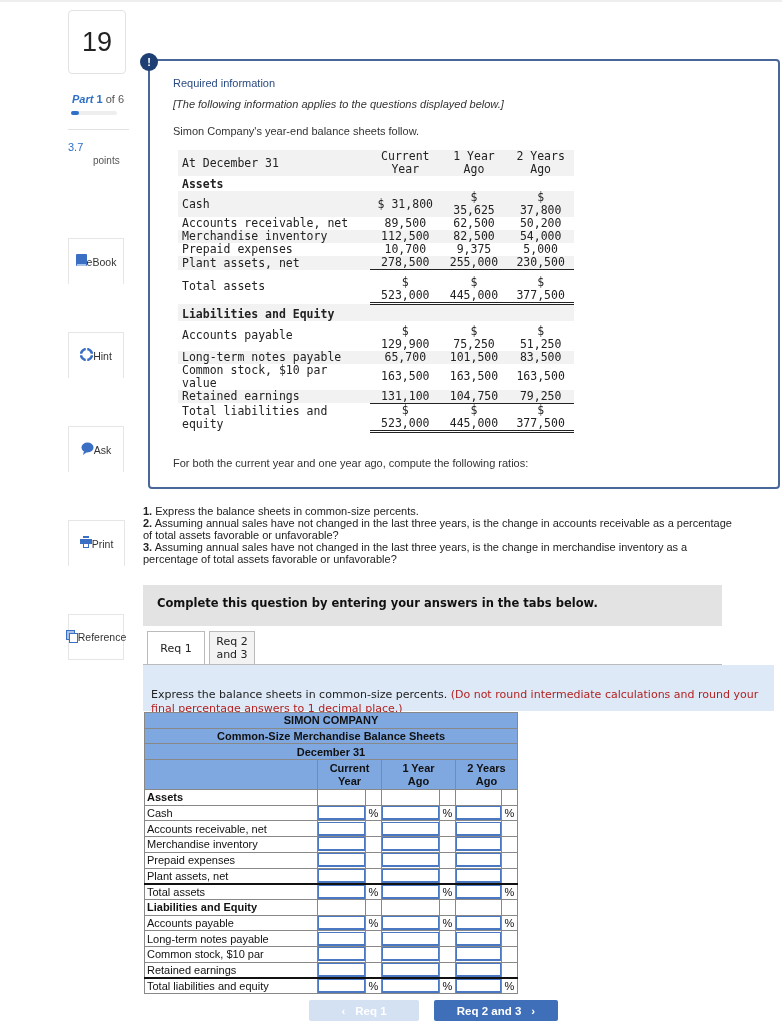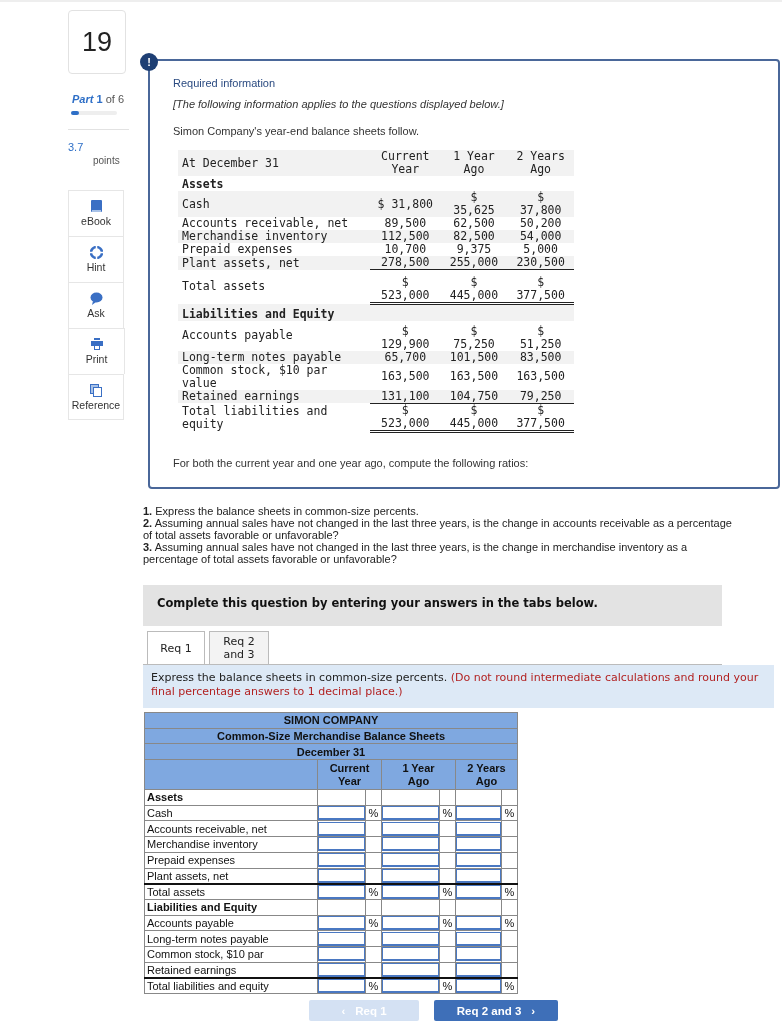--- a/index.html
+++ b/index.html
@@ -10,21 +10,21 @@
   .qnum { position: absolute; left: 68px; top: 10px; width: 58px; height: 64px; border: 1px solid #e2e2e2; border-radius: 4px; font-size: 27px; display: flex; align-items: center; justify-content: center; color: #222; }
   .part { position: absolute; left: 72px; top: 93px; font-size: 11px; color: #555; }
   .part b { color: #2e6fc7; font-weight: bold; }
   .part .blue { color: #2e6fc7; font-style: italic; }
   .progress { position: absolute; left: 71px; top: 111px; width: 46px; height: 4px; background: #eee; border-radius: 2px; }
   .progress div { width: 8px; height: 4px; background: #2e6fc7; border-radius: 2px; }
   .divider { position: absolute; left: 68px; top: 129px; width: 61px; height: 1px; background: #e2e2e2; }
   .pts-val { position: absolute; left: 68px; top: 141px; font-size: 11px; color: #2e6fc7; }
   .pts-lbl { position: absolute; left: 68px; top: 155px; font-size: 10px; color: #555; margin-left: 25px; }
   .tools { position: absolute; left: 68px; top: 190px; width: 56px; }
-  .tool { height: 46px; border: 1px solid #e6e6e6; border-bottom: none; display: flex; flex-direction: column; align-items: center; justify-content: center; font-size: 10.5px; color: #333; cursor: pointer; }
+  .tool { height: 46px; border: 1px solid #e6e6e6; border-bottom: none; display: flex; flex-direction: row; align-items: center; justify-content: center; font-size: 10.5px; color: #333; cursor: pointer; margin-top: 48px; }
   .tool:last-child { border-bottom: 1px solid #e6e6e6; }
   .tool .ic { color: #3a6fc4; font-size: 12px; height: 15px; line-height: 15px; }
   .tool.print { width: 57px; }
 
   
   .alert-dot { position: absolute; left: 140px; top: 53px; width: 18px; height: 18px; border-radius: 50%; background: #1e3f74; color: #fff; font-size: 11px; font-weight: bold; text-align: center; line-height: 18px; }
   .infobox { position: absolute; left: 148px; top: 59px; width: 632px; height: 430px; border: 2px solid #4a6799; border-left-width: 2px; border-radius: 0 4px 4px 4px; }
   .req-title { position: absolute; left: 173px; top: 77px; font-size: 11px; font-weight: normal; color: #2a4a80; }
   .req-sub { position: absolute; left: 173px; top: 98px; font-size: 11px; font-style: italic; color: #333; }
   .req-intro { position: absolute; left: 173px; top: 125px; font-size: 11px; color: #333; }
@@ -40,23 +40,23 @@
   .compute { position: absolute; left: 173px; top: 457px; font-size: 11px; color: #333; }
 
   .questions { position: absolute; left: 143px; top: 505px; width: 600px; font-size: 11px; line-height: 12px; color: #222; }
   .questions b { font-weight: bold; }
 
   .complete { position: absolute; left: 143px; top: 585px; width: 579px; height: 41px; background: #e3e3e3; font-family: "DejaVu Sans", sans-serif; font-size: 11.5px; font-weight: bold; padding: 11px 14px; color: #111; }
 
   .tabs { position: absolute; left: 143px; top: 631px; height: 34px; }
   .tab { position: absolute; top: 0; height: 34px; border: 1px solid #bbb; font-family: "DejaVu Sans", sans-serif; font-size: 11px; text-align: center; display: flex; align-items: center; justify-content: center; line-height: 13px; cursor: pointer; }
   .tab.t1 { left: 4px; width: 58px; background: #fff; border-bottom-color: #fff; }
-  .tab.t2 { left: 66px; width: 60px; background: #f3f3f3; }
+  .tab.t2 { left: 66px; width: 46px; background: #f3f3f3; }
   .tab-line { position: absolute; left: 143px; top: 664px; width: 579px; height: 1px; background: #bbb; }
-  .instr { position: absolute; left: 143px; top: 665px; width: 631px; height: 43px; background: #dde9f6; font-family: "DejaVu Sans", sans-serif; font-size: 11px; line-height: 14px; padding: 6px 8px; color: #222; }
+  .instr { position: absolute; left: 143px; top: 665px; width: 631px; height: 43px; background: #dde9f6; font-family: "DejaVu Sans", sans-serif; font-size: 11px; line-height: 14px; padding: 23px 8px; color: #222; }
   .instr .red { color: #b22222; }
 
   
   .ans { position: absolute; left: 144px; top: 712px; border-collapse: collapse; font-size: 11px; color: #111; }
   .ans td { border: 1px solid #888; height: 15.7px; padding: 0 2px; }
   .ans .title td { background: #7fa8e0; font-weight: bold; text-align: center; margin-left: 21px; }
   .ans .colh td { background: #7fa8e0; font-weight: bold; text-align: center; line-height: 13px; }
   .ans td.lab { width: 173px; }
   .ans td.inp { width: 48px; padding: 0; }
   .ans td.pct { width: 16px; text-align: center; padding: 0; }

